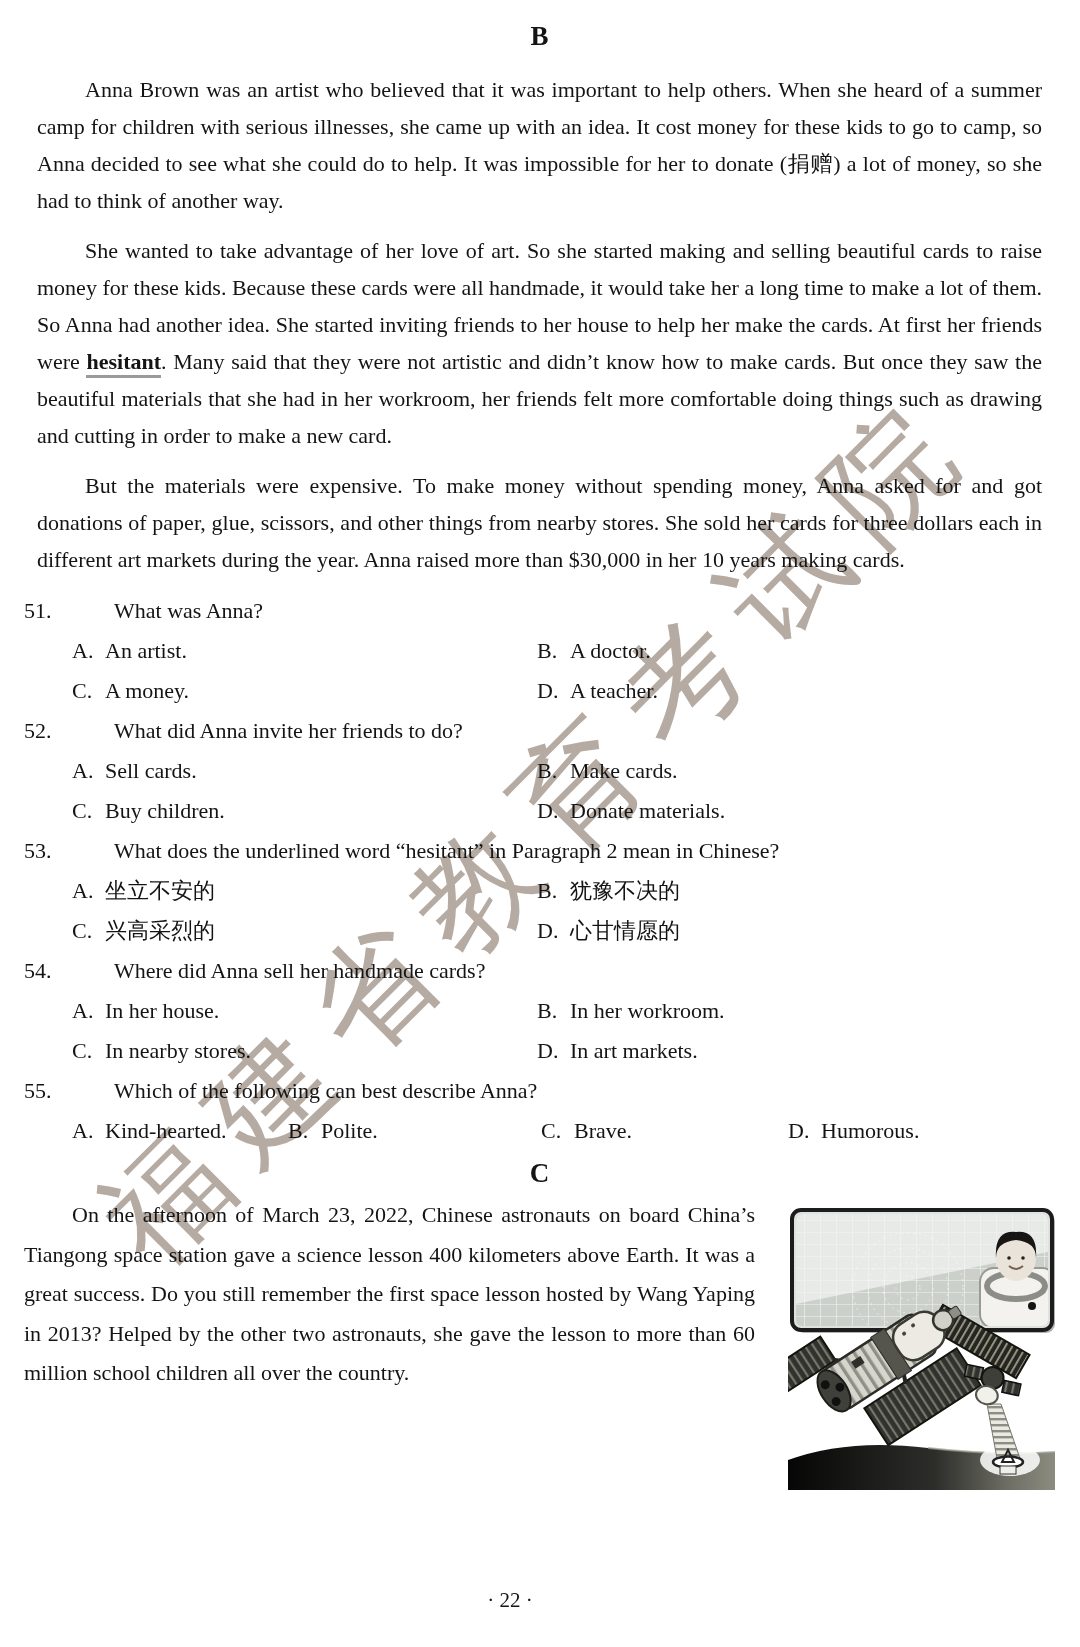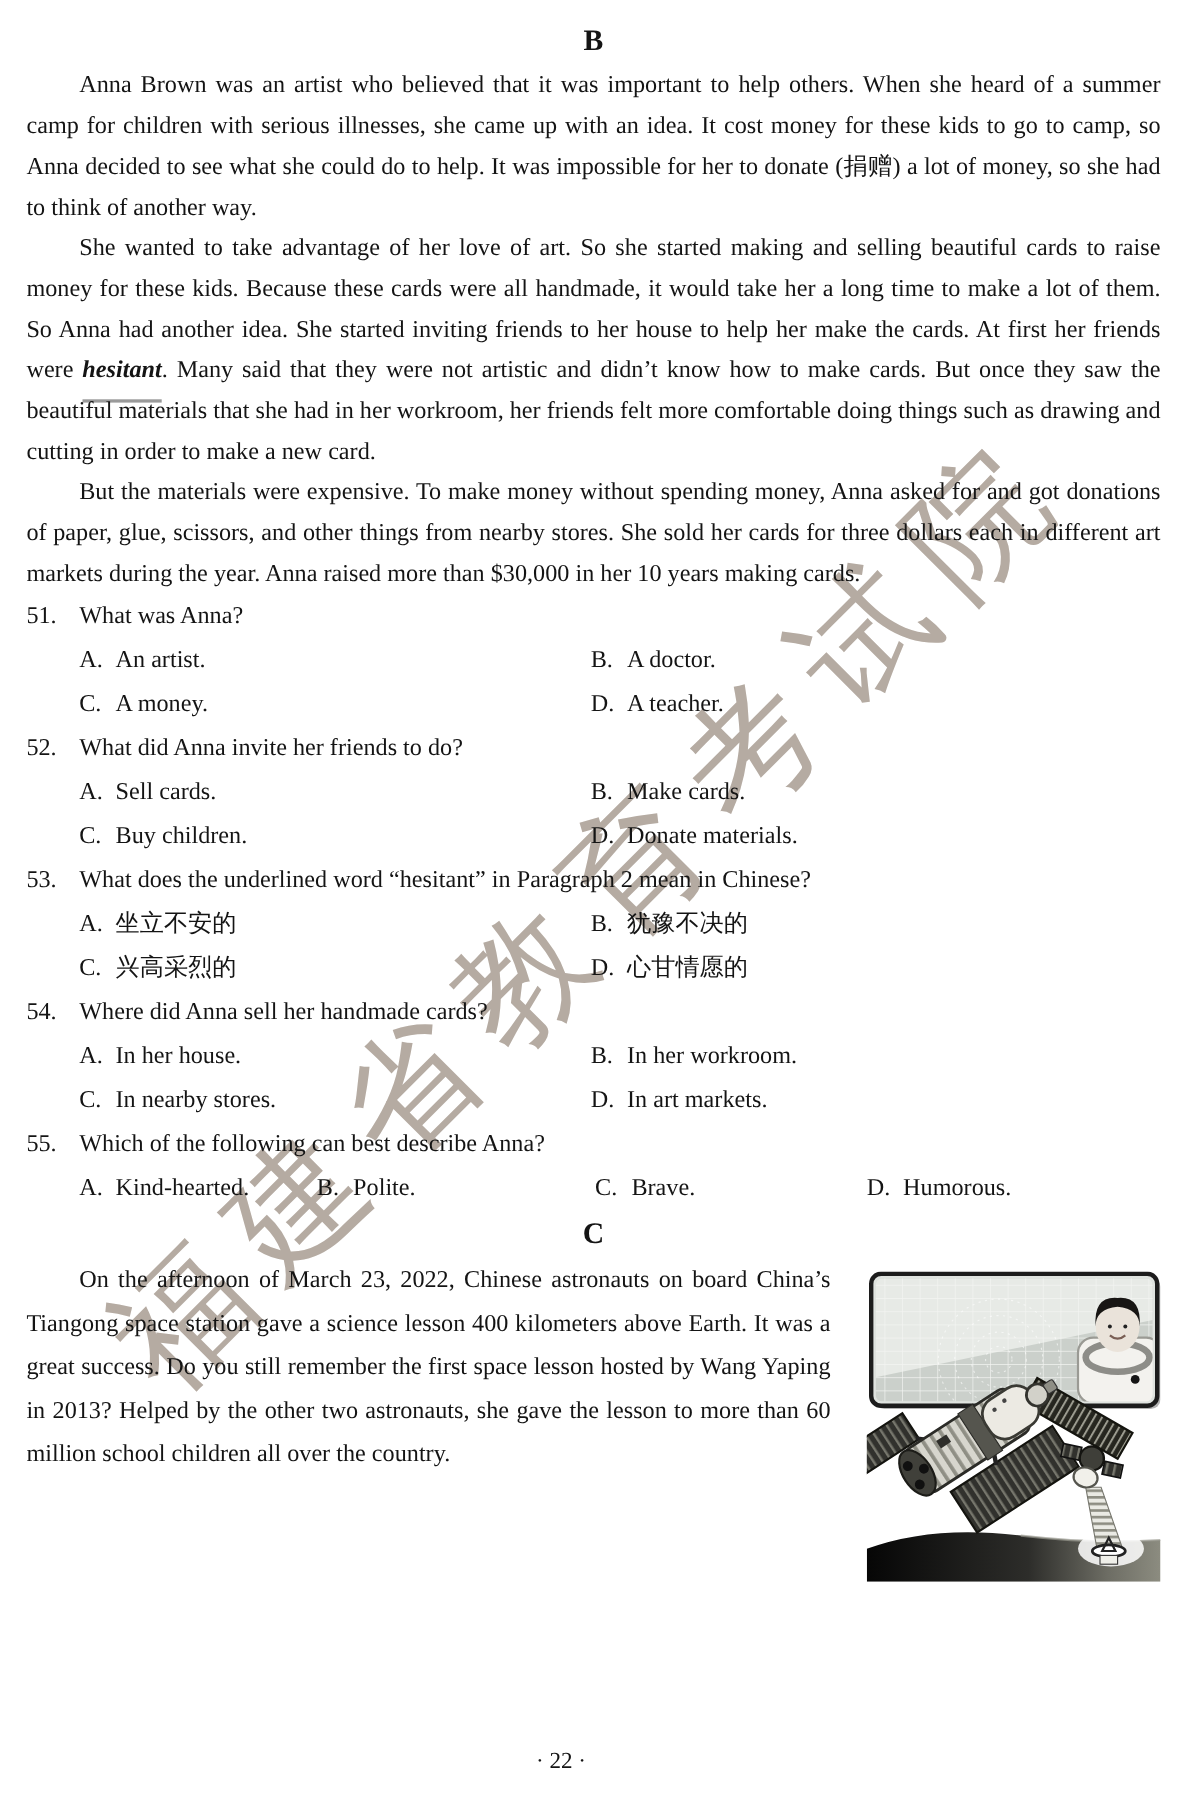--- a/index.html
+++ b/index.html
@@ -33,33 +33,32 @@
     padding-top:14px;
     font-size:22px;
   }
   .section-heading {
     text-align:center;
     font-weight:bold;
     font-size:27px;
     line-height:44px;
   }
   .passage p {
-    margin:0;
+    margin:13px;
     text-align:justify;
     text-indent:48px;
     line-height:37px;
   }
   .kw {
     font-weight:bold;
     border-bottom:3px solid #9a9a9a;
-    padding-bottom:15px;
-    font-style:italic;
+    padding-bottom:1px;
   }
   .questions { line-height:40px; }
-  .q-head { display:flex; }
+  .q-head { display:flex;gap:42px; }
   .q-num { flex:0 0 48px; }
   .q-text { flex:1; }
   .opt-row { display:flex; padding-left:48px; }
   .col1 { flex:0 0 465px; display:flex; }
   .col2 { flex:1; display:flex; }
   .letter { flex:0 0 33px; }
   .row55 { display:flex; padding-left:48px; }
   .o55a { flex:0 0 216px; display:flex; }
   .o55b { flex:0 0 253px; display:flex; }
   .o55c { flex:0 0 247px; display:flex; }

